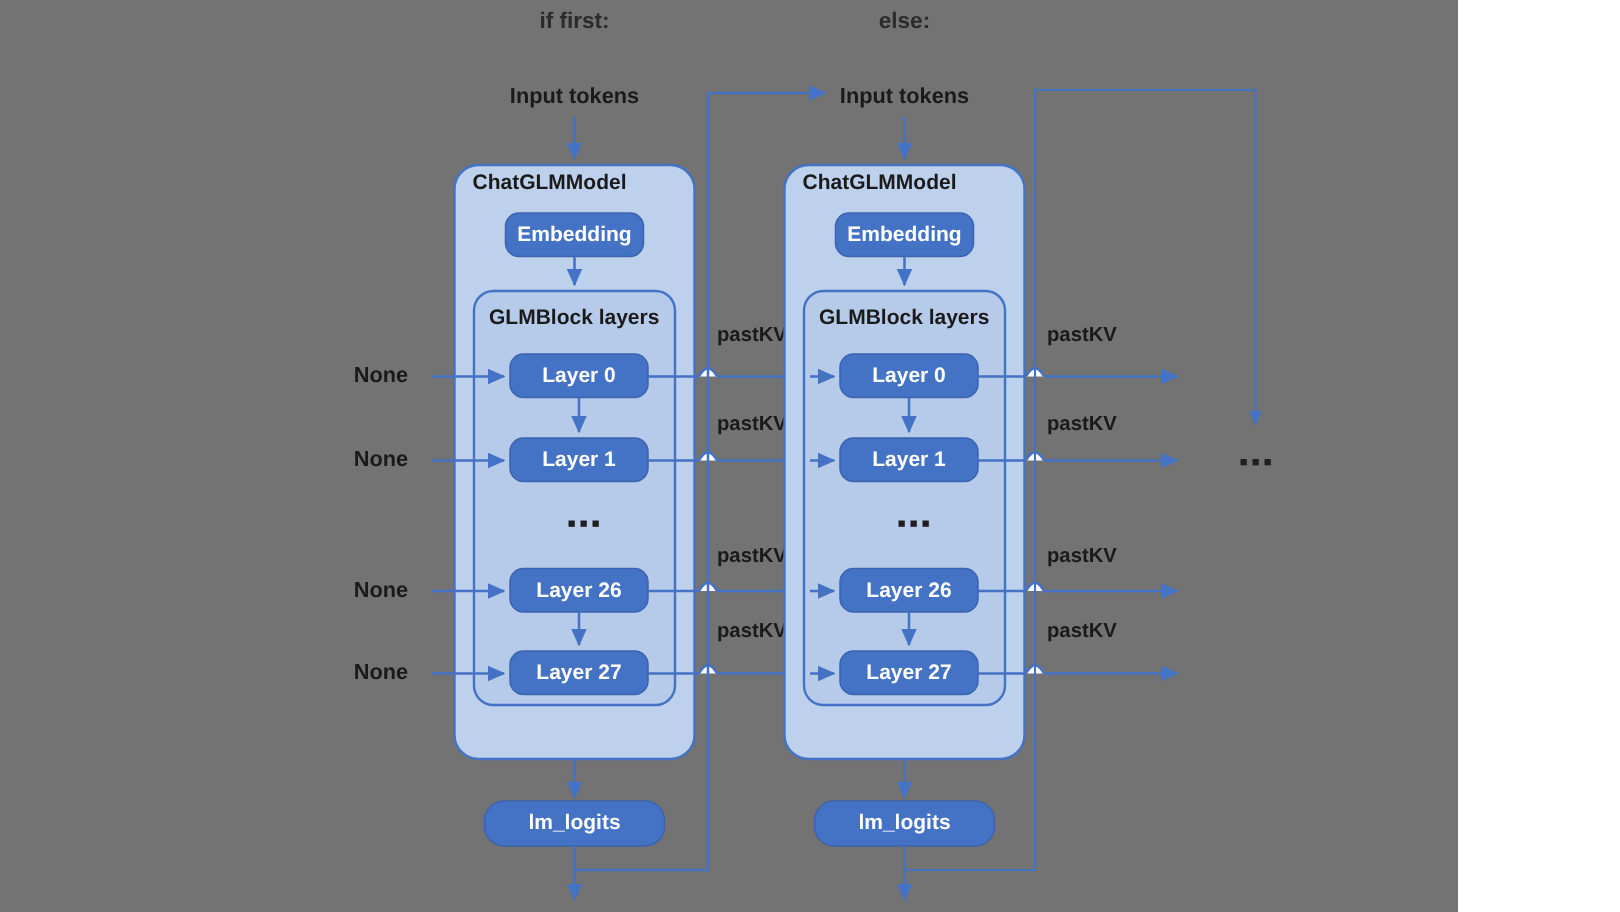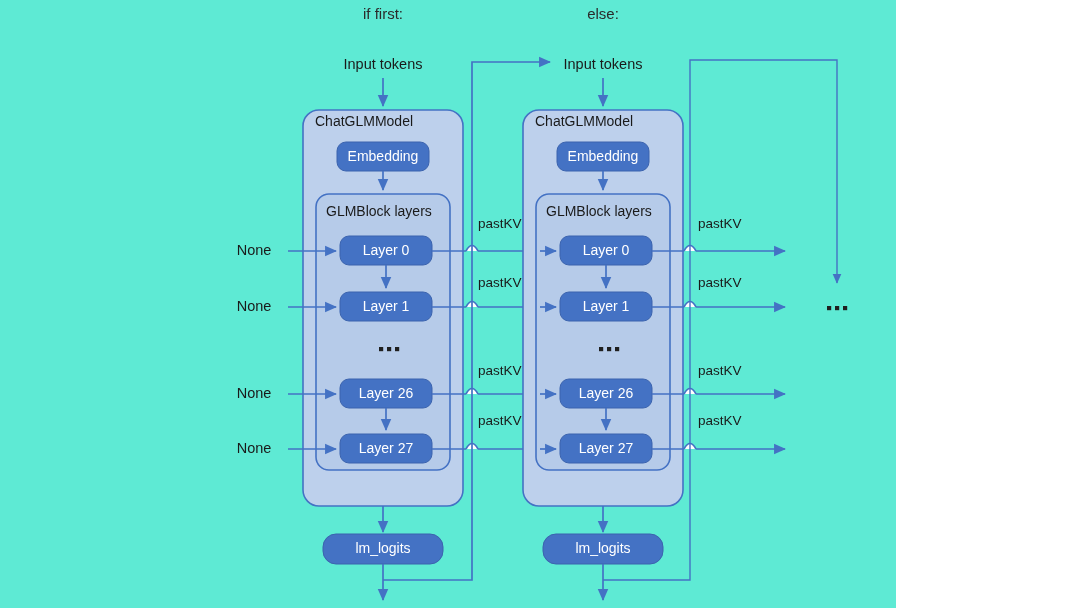--- a/index.html
+++ b/index.html
@@ -10,23 +10,24 @@
   }
   body {
     width: 1080px;
     height: 608px;
     overflow: hidden;
     font-family: "Liberation Sans", sans-serif;
     color: #000000;
   }
   #diagram-root {
     position: relative;
-    width: 896px;
+    width: 972px;
     height: 608px;
-    background: #5eead4;
+    background: #737373;
+    font-weight: bold;
   }
   svg.diagram {
     display: block;
     width: 1080px;
     height: 608px;
   }
   text {
     font-family: "Liberation Sans", sans-serif;
     dominant-baseline: middle;
   }

